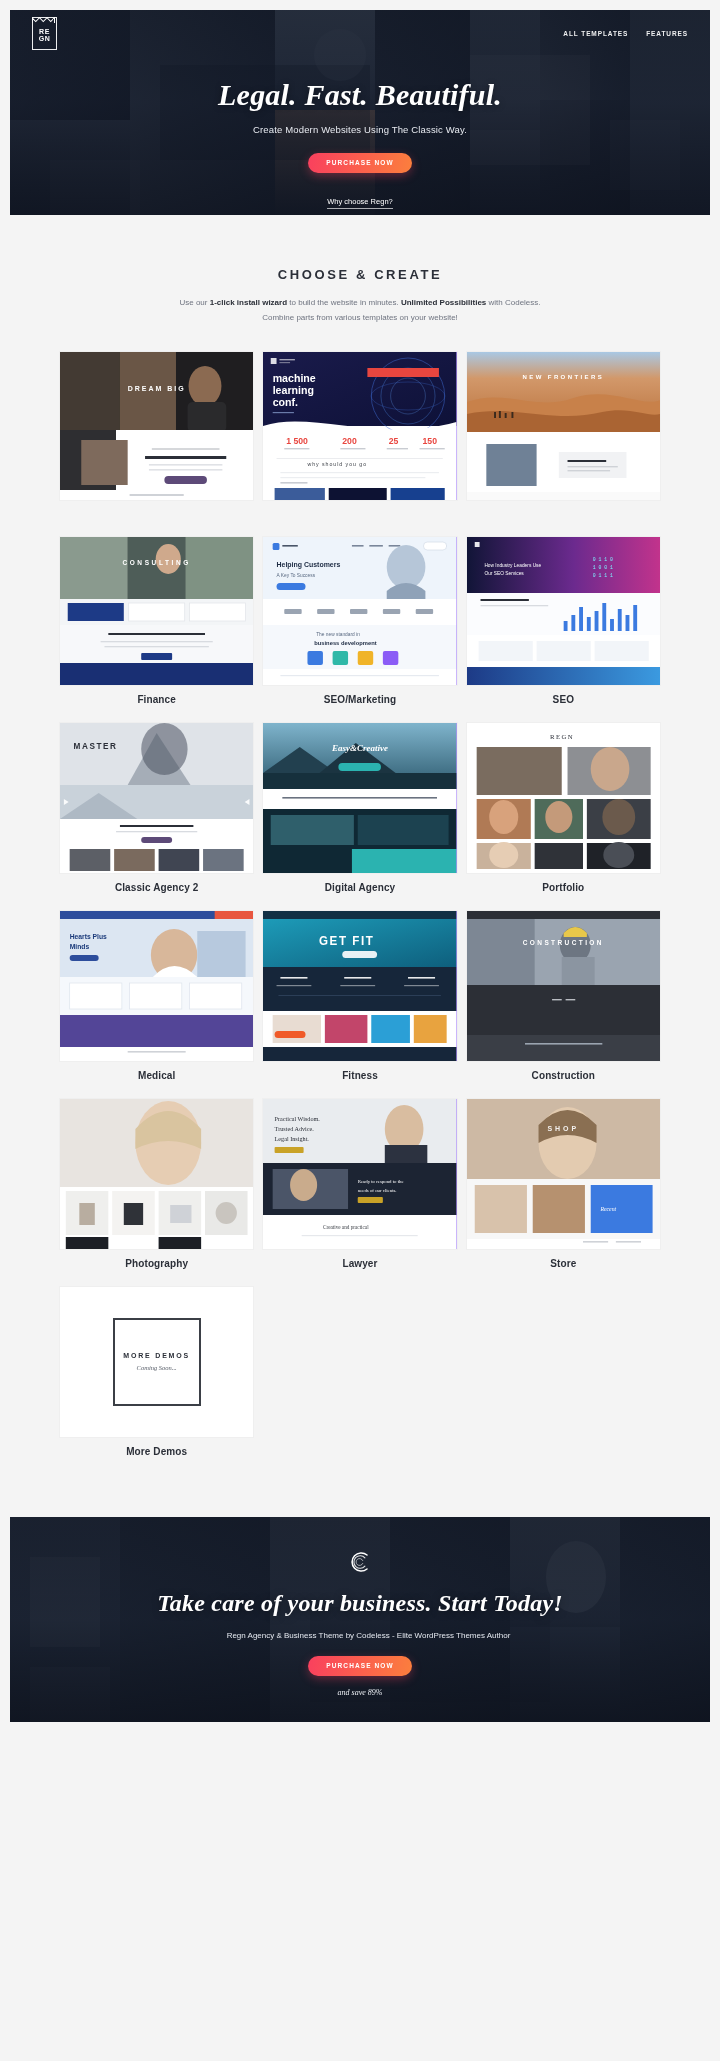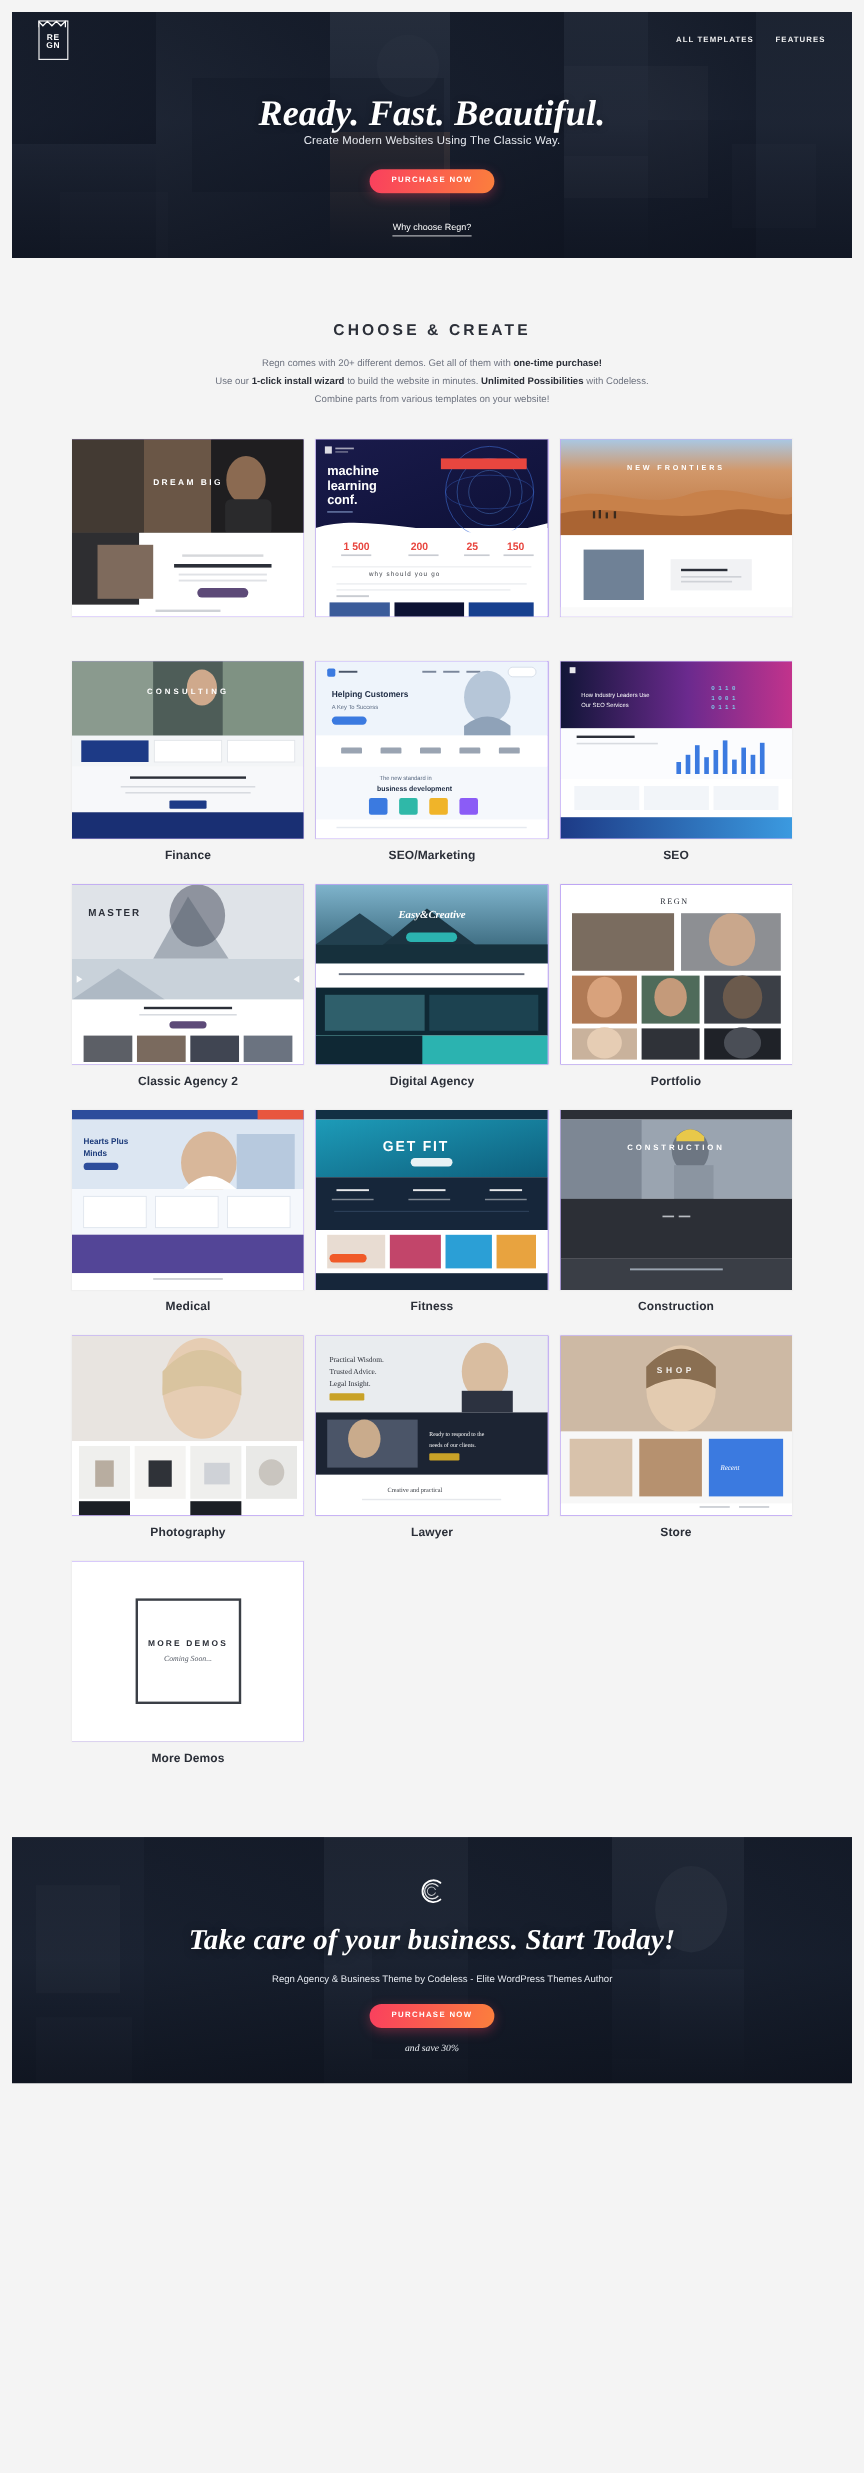--- a/index.html
+++ b/index.html
@@ -61,20 +61,21 @@
   .hero-title {
     margin-top:22px;
     font-family:"Liberation Serif", serif;
     font-style:italic;
     font-size:30px;
     color:#fff;
     letter-spacing:.2px;
     text-shadow:0 1px 6px rgba(0,0,0,.35);
   }
   .hero-sub {
+    margin-top:12px;
     font-size:9.5px; color:#e7eaf0; letter-spacing:.15px;
   }
   .btn-purchase {
     margin-top:18px;
     border:none; cursor:pointer;
     padding:0 18px; height:20px; line-height:20px;
     border-radius:12px;
     background:linear-gradient(100deg,#f9405e 0%,#fb5b4f 45%,#fb7f3d 100%);
     color:#fff; font-size:6.5px; letter-spacing:1.1px; font-weight:700;
     box-shadow:0 3px 10px rgba(249,64,94,.35);
@@ -221,33 +222,30 @@
           </svg>
           <span class="ltxt">RE</span>
           <span class="ltxt2">GN</span>
         </div>
         <nav class="nav">
           <a href="#">ALL TEMPLATES</a>
           <a href="#">FEATURES</a>
         </nav>
       </div>
 
-      <h1 class="hero-title">Ready. Fast. Beautiful.</h1>
+      <h1 class="hero-title">Legal. Fast. Beautiful.</h1>
       <p class="hero-sub">Create Modern Websites Using The Classic Way.</p>
       <button class="btn-purchase">PURCHASE NOW</button>
       <a class="why-link" href="#">Why choose Regn?</a>
     </div>
   </section>
 
   <div class="section-head">
     <h2 class="section-title">CHOOSE &amp; CREATE</h2>
     <div class="section-desc">
-      <div>
-        <span>Regn comes with 20+ different demos. Get all of them with </span><b>one-time purchase!</b>
-      </div>
       <div>
         <span>Use our </span><b>1-click install wizard</b><span> to build the website in minutes. </span><b>Unlimited Possibilities</b><span> with Codeless.</span>
       </div>
       <div>Combine parts from various templates on your website!</div>
     </div>
   </div>
 
   <div class="grid">
 
     <div class="card">
@@ -748,18 +746,18 @@
     <div class="cta-veil"></div>
     <div class="cta-inner">
       <svg class="cta-logo" viewBox="0 0 40 40">
         <path d="M30,10 A13,13 0 1,0 30,30" fill="none" stroke="#ffffff" stroke-width="2.2" stroke-linecap="round"></path>
         <path d="M27,14 A9,9 0 1,0 27,26" fill="none" stroke="#ffffff" stroke-width="1.6" stroke-linecap="round" opacity=".85"></path>
         <path d="M24,18 A5,5 0 1,0 24,22" fill="none" stroke="#ffffff" stroke-width="1.2" stroke-linecap="round" opacity=".7"></path>
       </svg>
       <h2 class="cta-title">Take care of your business. Start Today!</h2>
       <p class="cta-sub">Regn Agency &amp; Business Theme by Codeless - Elite WordPress Themes Author</p>
       <button class="btn-purchase">PURCHASE NOW</button>
-      <div class="cta-save">and save 30%</div>
+      <div class="cta-save">and save 89%</div>
     </div>
   </section>
 
   <div class="page-tail"></div>
 </div>
 
 </body></html>

